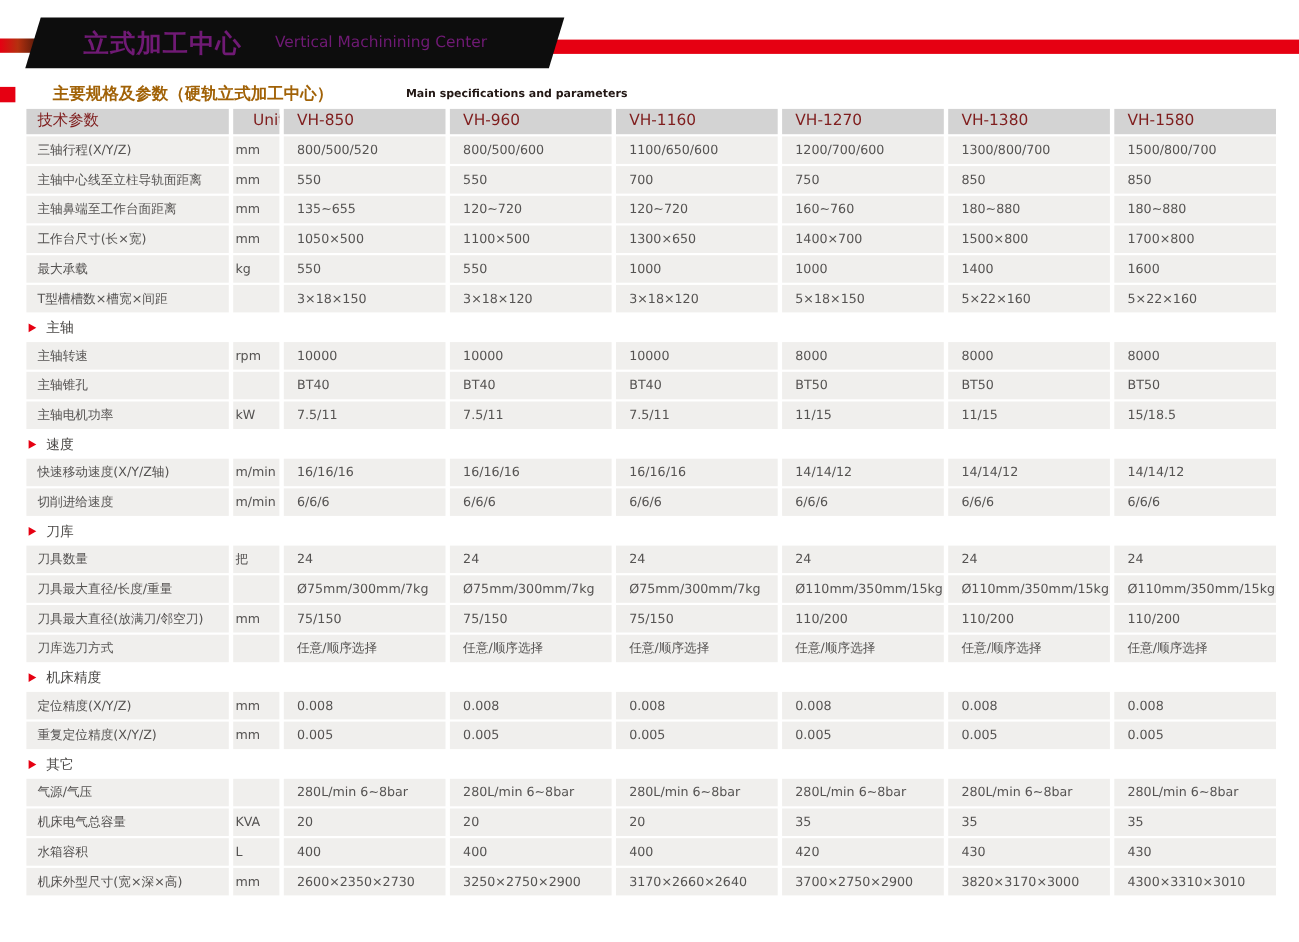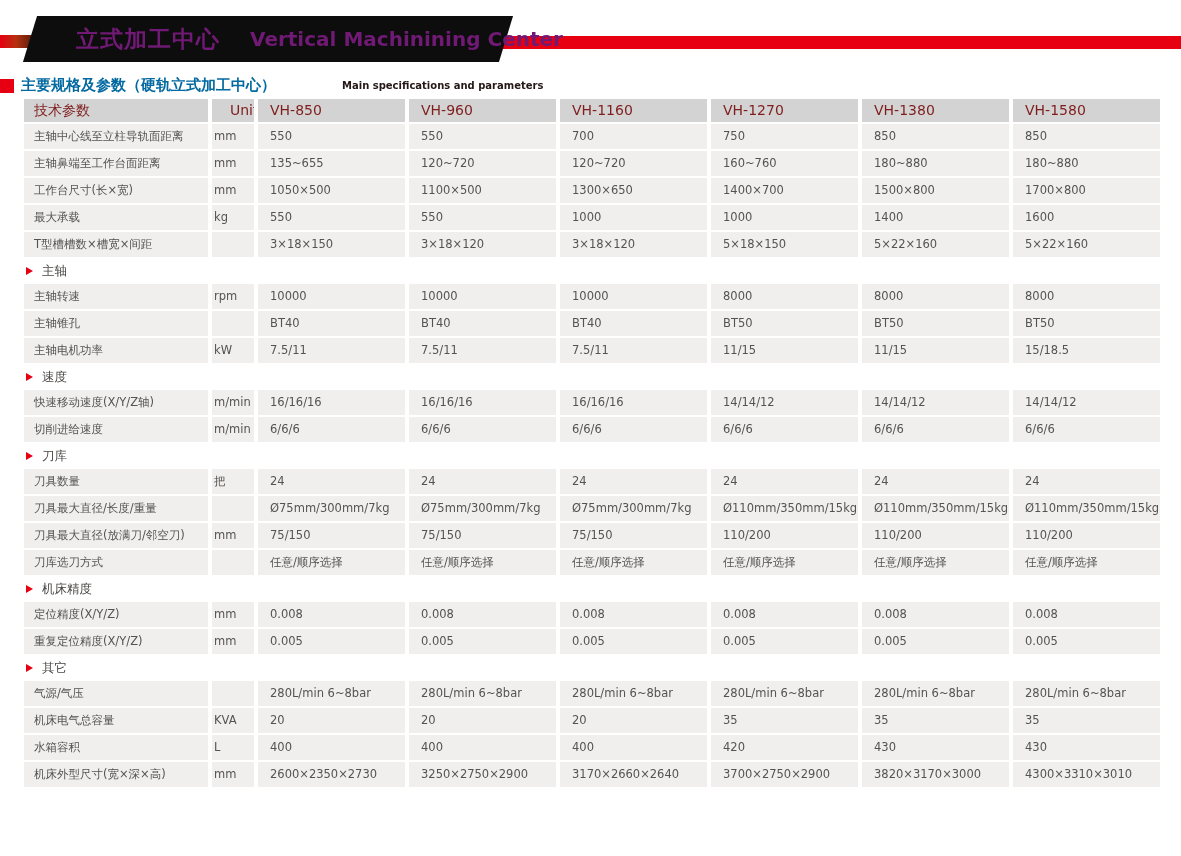--- a/index.html
+++ b/index.html
@@ -20,27 +20,27 @@
   }
   .banner-black{
     position:absolute;left:30px;top:16px;width:476px;height:46px;
     background:#0d0d0d;transform:skewX(-17deg);
   }
   .banner-text{
     position:absolute;left:76px;top:16px;height:46px;width:440px;
     display:flex;align-items:center;color:#701a75;white-space:nowrap;
   }
   .banner-zh{font-size:23px;font-weight:bold;letter-spacing:1px;}
-  .banner-en{font-size:20px;font-weight:bold;margin-left:30px;letter-spacing:0px;}
+  .banner-en{font-size:14px;font-weight:normal;margin-left:30px;letter-spacing:0px;}
   
   .subheader{
     position:absolute;left:0;top:76px;display:flex;align-items:center;white-space:nowrap;
   }
   .red-square{display:inline-block;width:14px;height:14px;background:#e60012;margin-right:7px;}
-  .subheader-zh{font-size:15px;font-weight:bold;color:#0369a1;}
+  .subheader-zh{font-size:15px;font-weight:bold;color:#a16207;margin-left:27px;}
   .subheader-en{font-size:10px;font-weight:bold;color:#231815;margin-left:66px;}
   
   table.spec{
     position:absolute;left:20px;top:97px;
     width:1140px;table-layout:fixed;
     border-collapse:separate;border-spacing:4px 2px;
   }
   table.spec th{
     background:#d3d3d3;height:16px;line-height:23px;
     text-align:left;font-size:14px;font-weight:normal;color:#7f1d1d;
@@ -101,20 +101,30 @@
         <th>VH-850</th>
         <th>VH-960</th>
         <th>VH-1160</th>
         <th>VH-1270</th>
         <th>VH-1380</th>
         <th>VH-1580</th>
       </tr>
     </thead>
     <tbody id="spec-tbody">
         <tr>
+          <td class="lbl">三轴行程(X/Y/Z)</td>
+          <td class="unit">mm</td>
+          <td class="val">800/500/520</td>
+          <td class="val">800/500/600</td>
+          <td class="val">1100/650/600</td>
+          <td class="val">1200/700/600</td>
+          <td class="val">1300/800/700</td>
+          <td class="val">1500/800/700</td>
+        </tr>
+        <tr>
           <td class="lbl">主轴中心线至立柱导轨面距离</td>
           <td class="unit">mm</td>
           <td class="val">550</td>
           <td class="val">550</td>
           <td class="val">700</td>
           <td class="val">750</td>
           <td class="val">850</td>
           <td class="val">850</td>
         </tr>
         <tr>

